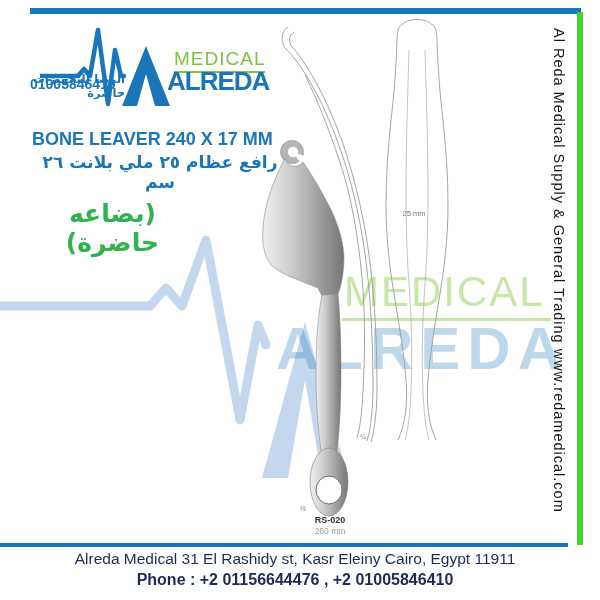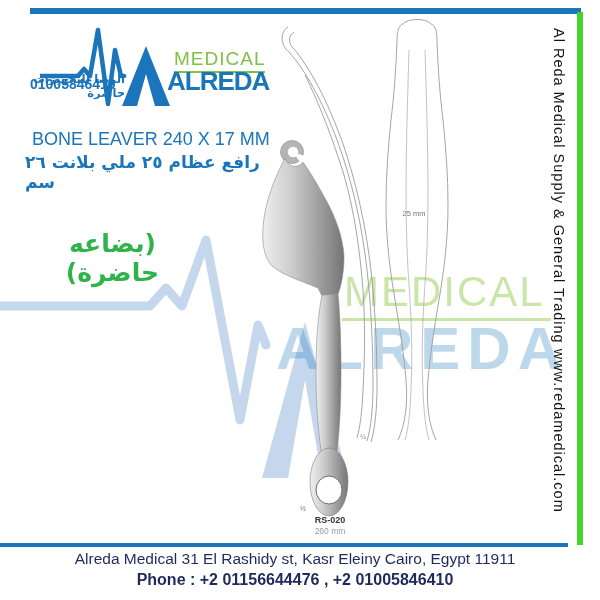--- a/index.html
+++ b/index.html
@@ -13,25 +13,25 @@
   
   #logo-svg{left:40px;top:24px;z-index:6;}
   #brand-medical{left:174px;top:48px;font-size:19px;color:#7dc242;letter-spacing:1px;
                  border-bottom:2px solid #7dc242;padding-bottom:1px;z-index:6;}
   #brand-alreda{left:167px;top:66px;font-size:26px;font-weight:700;color:#1b75bb;
                 letter-spacing:-1px;z-index:6;}
   #brand-arabic{left:25px;top:72px;width:100px;text-align:right;font-size:11.5px;font-weight:700;
                 color:#1b75bb;font-family:"DejaVu Sans",sans-serif;z-index:6;}
   #brand-phone{left:30px;top:76px;font-size:14px;font-weight:700;color:#1b75bb;z-index:6;}
   
-  #product-title{left:32px;top:129px;font-size:18px;font-weight:400;color:#1b75bb;z-index:6;}
-  #product-subtitle{left:25px;top:152px;width:270px;text-align:left;font-size:17px;font-weight:700;
+  #product-title{left:32px;top:129px;font-size:18px;font-weight:700;color:#1b75bb;z-index:6;}
+  #product-subtitle{left:25px;top:152px;width:270px;text-align:center;font-size:17px;font-weight:700;
                     color:#1b75bb;font-family:"DejaVu Sans",sans-serif;z-index:6;}
   #stock-note{left:20px;top:199px;width:185px;text-align:center;font-size:25px;font-weight:700;
-              color:#2eb34d;font-family:"DejaVu Sans",sans-serif;z-index:6;margin-top:30px;}
+              color:#2eb34d;font-family:"DejaVu Sans",sans-serif;z-index:6;}
   
   #wm-ecg{left:0;top:0;z-index:1;}
   #wm-medical{left:342px;top:268px;font-size:42px;color:#8cc63f;opacity:.45;letter-spacing:2px;
               border-bottom:3px solid #8cc63f;padding:0 6px 2px 2px;z-index:1;}
   #wm-alreda{left:276px;top:314px;font-size:60px;font-weight:700;color:#1b75bb;opacity:.28;
              letter-spacing:7px;z-index:1;}
   
   #figure-svg{left:0;top:0;z-index:2;}
   
   #side-strip{left:551px;top:28px;height:518px;writing-mode:vertical-rl;font-size:14.5px;

